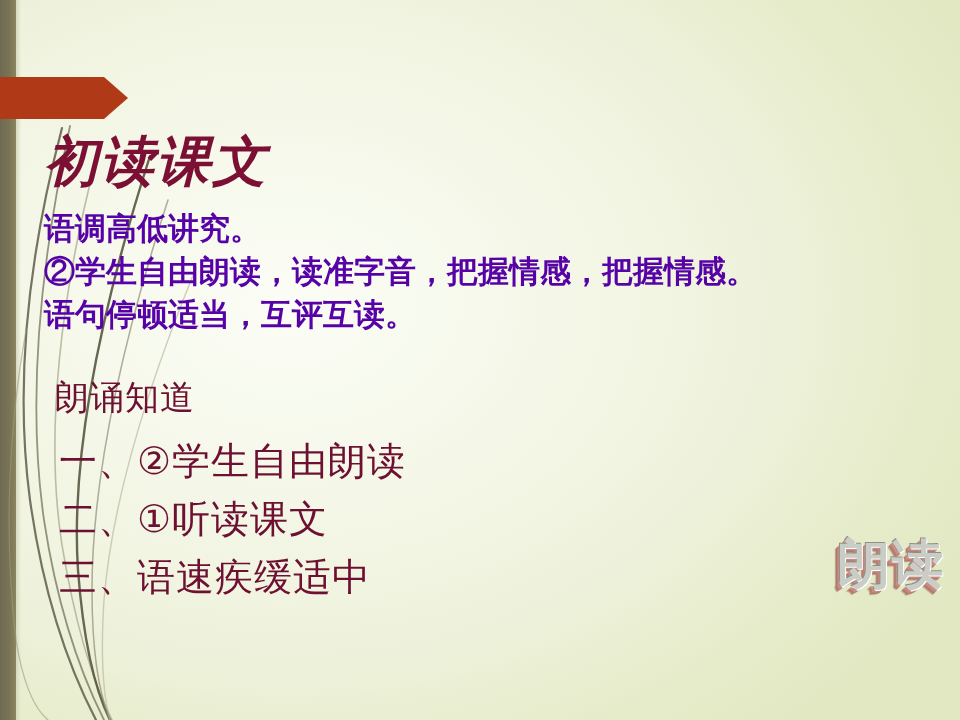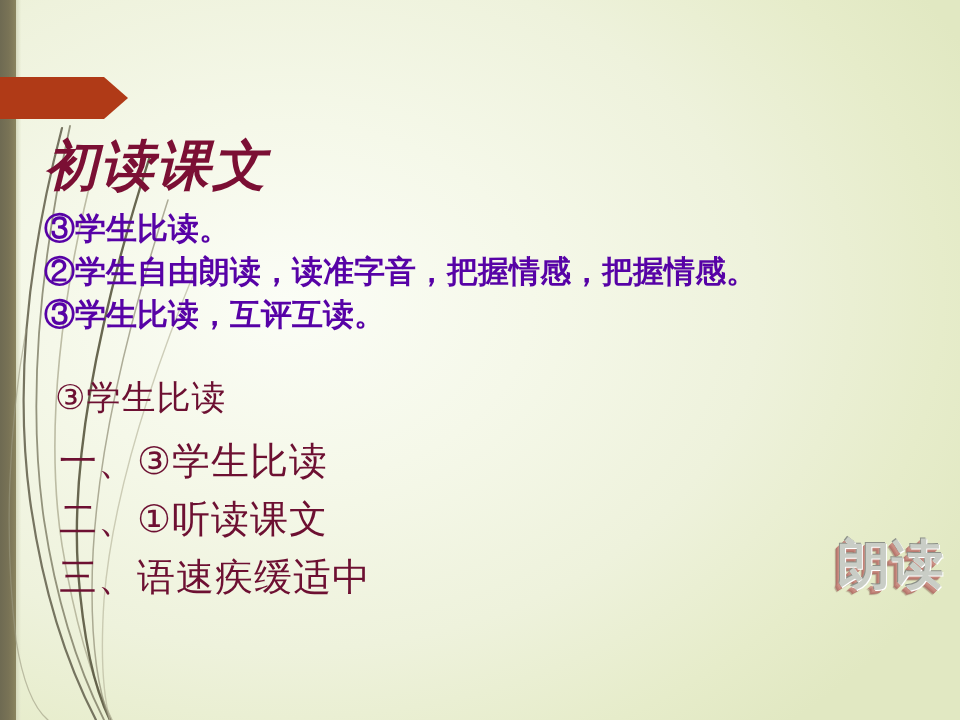--- a/index.html
+++ b/index.html
@@ -62,21 +62,21 @@
     width: 128px;
     height: 42px;
   }
   .banner svg { display: block; }
 
   
   .title {
     position: absolute;
     left: 44px;
     top: 138px;
-    font-family: Liberation Serif, serif;
+    font-family: Liberation Mono, monospace;
     font-size: 54px;
     font-weight: bold;
     font-style: italic;
     color: #7b0f34;
     letter-spacing: 2px;
     line-height: 1.05;
     white-space: nowrap;
   }
 
   
@@ -161,29 +161,29 @@
 
   <div class="banner">
     <svg width="128" height="42" viewBox="0 0 128 42">
       <polygon points="0,0 104,0 128,21 104,42 0,42" fill="#b03a17"></polygon>
     </svg>
   </div>
 
   <div class="title">初读课文</div>
 
   <div class="steps">
-    <span class="step">③学生比读。</span>
+    <span class="step">语调高低讲究。</span>
     <span class="step">②学生自由朗读，读准字音，把握情感，把握情感。</span>
-    <span class="step">③学生比读，互评互读。</span>
+    <span class="step">语句停顿适当，互评互读。</span>
   </div>
 
   <div class="recite">
-    <div class="recite-heading">③学生比读</div>
+    <div class="recite-heading">朗诵知道</div>
     <div class="recite-list">
-      <span class="recite-item">一、③学生比读</span>
+      <span class="recite-item">一、②学生自由朗读</span>
       <span class="recite-item">二、①听读课文</span>
       <span class="recite-item">三、语速疾缓适中</span>
     </div>
   </div>
 
   <div class="watermark">朗读</div>
 
 </div>
 
 </body></html>

